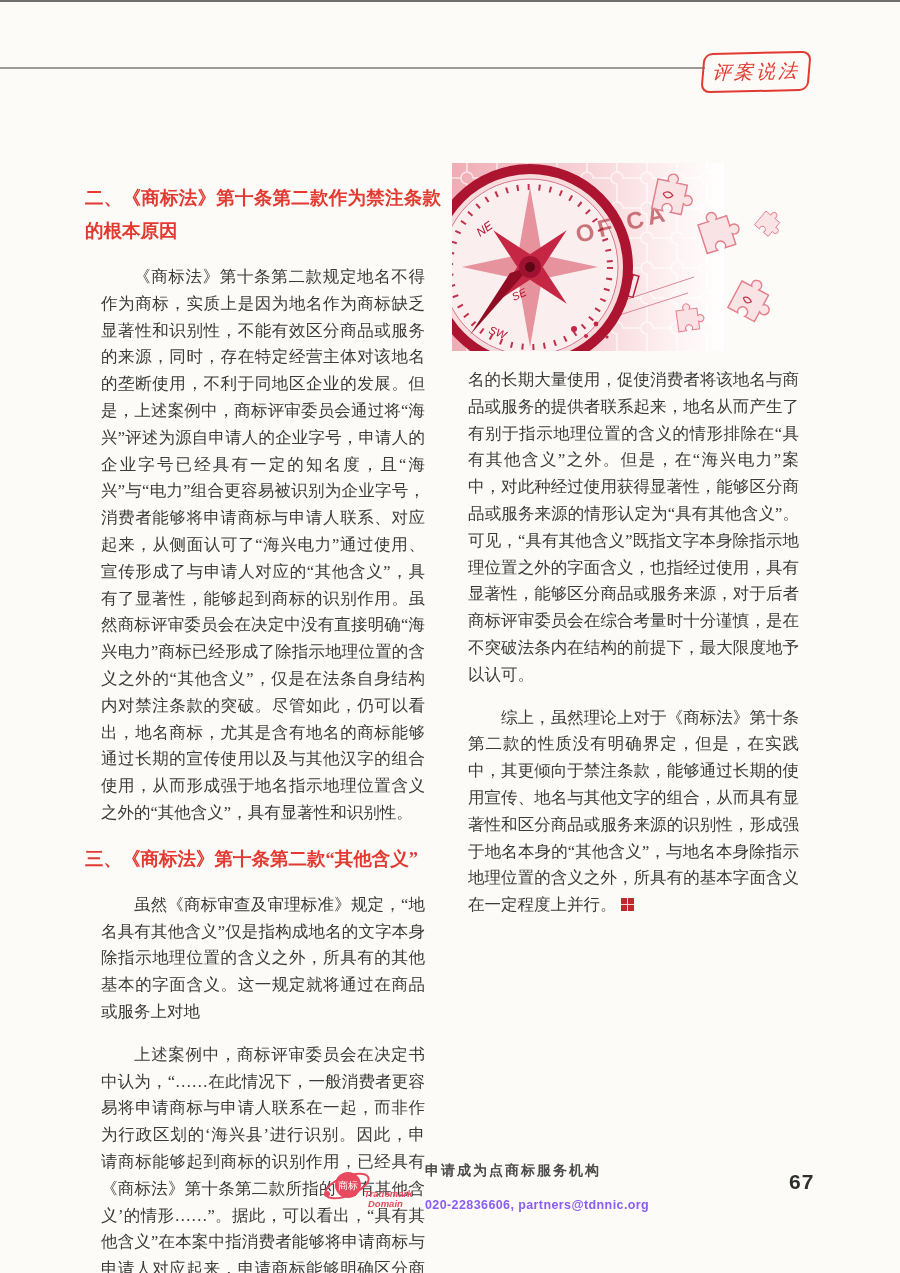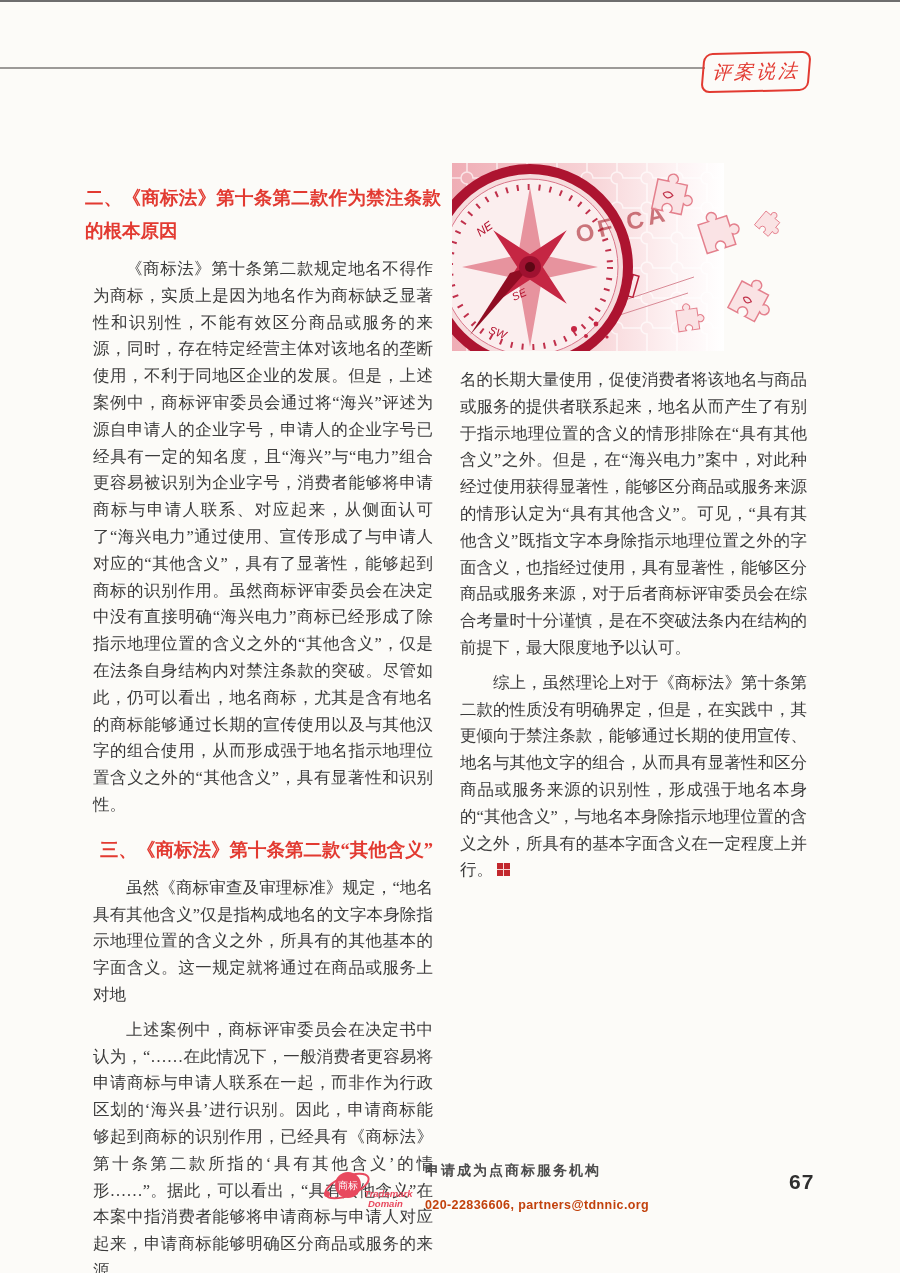--- a/index.html
+++ b/index.html
@@ -14,35 +14,35 @@
     position:absolute;top:52px;left:702px;width:104px;height:36px;
     border:2px solid #e23a31;border-radius:9px;
     transform:rotate(-1.2deg) skewX(-6deg);
     display:flex;align-items:center;justify-content:center;
   }
   .badge-label{font-style:italic;font-size:19px;letter-spacing:3px;color:#e23a31;transform:skewX(2deg);white-space:nowrap;}
   .col{position:absolute;font-size:16.5px;line-height:26.8px;text-align:justify;}
   .col-left{left:85px;top:182px;width:356px;}
   .col-right{left:452px;top:163px;width:363px;}
   h2.sec{color:#e23a31;font-size:18.5px;line-height:33px;font-weight:bold;margin:0 0 5px 0;text-align:justify;}
-  h2.sec3{margin:15px 0 6px 15px;}
-  .col p{margin:8px;text-indent:2em;}
+  h2.sec3{margin:15px 0 6px 0;}
+  .col p{margin:16px;text-indent:2em;}
   .col p.cont{text-indent:0;}
   .illustration{width:363px;height:188px;margin:0 0 16px 0;}
   .illustration svg{display:block;}
   .seal{
     display:inline-block;width:13px;height:13px;margin-left:4px;vertical-align:-1px;
     background-color:#c2272d;
     background-image:linear-gradient(#f6d7d6,#f6d7d6),linear-gradient(#f6d7d6,#f6d7d6);
     background-size:1px 13px,13px 1px;background-position:6px 0,0 6px;background-repeat:no-repeat;
   }
   .author{margin-top:7px;font-style:italic;font-size:15px;color:#474747;text-indent:1.5em;letter-spacing:1px;}
   .footer{position:absolute;left:322px;top:1162px;display:flex;align-items:center;gap:11px;}
   .footer-text .slogan{font-family:"Liberation Sans",sans-serif;font-weight:bold;font-size:14px;letter-spacing:2px;color:#4c4c4c;}
-  .footer-text .contact{font-family:"Liberation Sans",sans-serif;font-weight:bold;font-size:12.5px;color:#c2410c;margin-top:18px;letter-spacing:.4px;}
+  .footer-text .contact{font-family:"Liberation Sans",sans-serif;font-weight:bold;font-size:12.5px;color:#8b5cf6;margin-top:18px;letter-spacing:.4px;}
   .pagenum{
     position:absolute;left:789px;top:1170px;
     font-family:"Liberation Sans",sans-serif;font-weight:bold;
     font-size:21px;color:#2f2f2f;letter-spacing:1px;
   }
   .svgtext{font-family:"Liberation Sans",sans-serif;}
 </style>
 </head>
 <body>
 

